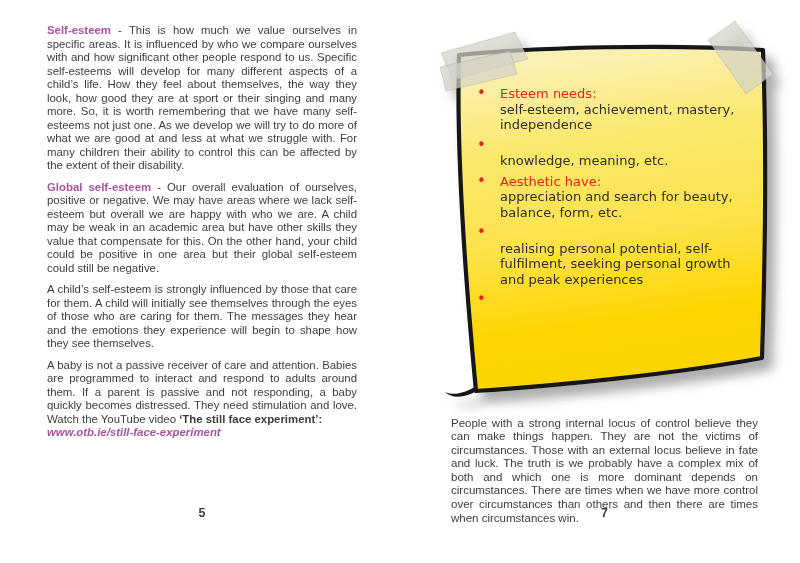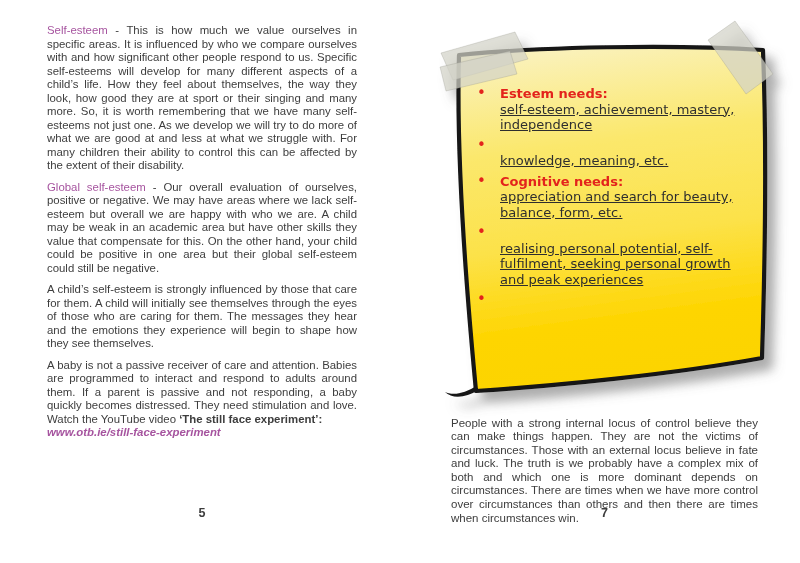--- a/index.html
+++ b/index.html
@@ -7,21 +7,21 @@
     width:800px;height:563px;position:relative;background:#ffffff;
     font-family:"Liberation Sans",sans-serif;overflow:hidden;
   }
   
   .left-text{
     position:absolute;left:47px;top:24px;width:310px;
     font-size:11.4px;line-height:13.5px;color:var(--ink,#3d3d3d);
     text-align:justify;
   }
   .left-text p{margin:0 0 8px 0;}
-  .lead{font-weight:normal;color:var(--accent-purple,#a6549f);}
+  .lead{font-weight:bold;color:var(--accent-purple,#a6549f);}
   .bi{font-weight:bold;}
   .url-link{
     display:inline-block;font-weight:bold;font-style:italic;
     color:var(--accent-purple,#a6549f);text-decoration:none;cursor:pointer;
   }
   .pagenum{
     position:absolute;top:506px;font-size:12.5px;font-weight:bold;
     color:var(--ink,#3d3d3d);text-align:center;
   }
   .pagenum.left{left:47px;width:310px;}
@@ -34,22 +34,22 @@
   .tape{fill:var(--tape,#d2d2c8);fill-opacity:.72;stroke:#8e8e84;stroke-opacity:.35;stroke-width:.8;}
   .note-list{
     position:absolute;left:477px;top:86px;width:276px;
     font-family:"DejaVu Sans",sans-serif;font-size:13px;line-height:15.5px;
   }
   .note-item{display:flex;margin:0 0 5px 0;}
   .note-bullet{
     width:23px;flex:0 0 23px;color:var(--accent-red,#e3231c);
     font-size:15px;line-height:15.5px;
   }
-  .note-heading{color:var(--accent-red,#e3231c);font-weight:bold;}
-  .note-detail{color:var(--note-ink,#2e2e2e);text-decoration:underline;}
+  .note-heading{color:var(--accent-red,#e3231c);font-weight:normal;}
+  .note-detail{color:var(--note-ink,#2e2e2e);}
   .right-text{
     position:absolute;left:451px;top:405px;width:307px;
     font-size:11.5px;line-height:13.6px;color:var(--ink,#3d3d3d);
     text-align:justify;
   }
 </style>
 </head>
 <body>
 
 <div class="left-text">
@@ -88,21 +88,21 @@
   <div class="note-item">
     <span class="note-bullet">•</span>
     <span><span class="note-heading">Esteem needs:</span><br><span class="note-detail">self-esteem, achievement, mastery, independence</span></span>
   </div>
   <div class="note-item">
     <span class="note-bullet">•</span>
     <span><br><span class="note-detail">knowledge, meaning, etc.</span></span>
   </div>
   <div class="note-item">
     <span class="note-bullet">•</span>
-    <span><span class="note-heading">Cognitive needs:</span><br><span class="note-detail">appreciation and search for beauty, balance, form, etc.</span></span>
+    <span><span class="note-heading">Aesthetic have:</span><br><span class="note-detail">appreciation and search for beauty, balance, form, etc.</span></span>
   </div>
   <div class="note-item">
     <span class="note-bullet">•</span>
     <span><br><span class="note-detail">realising personal potential, self-fulfilment, seeking personal growth and peak experiences</span></span>
   </div>
   <div class="note-item">
     <span class="note-bullet">•</span>
     <span><br></span>
   </div>
 </div>

